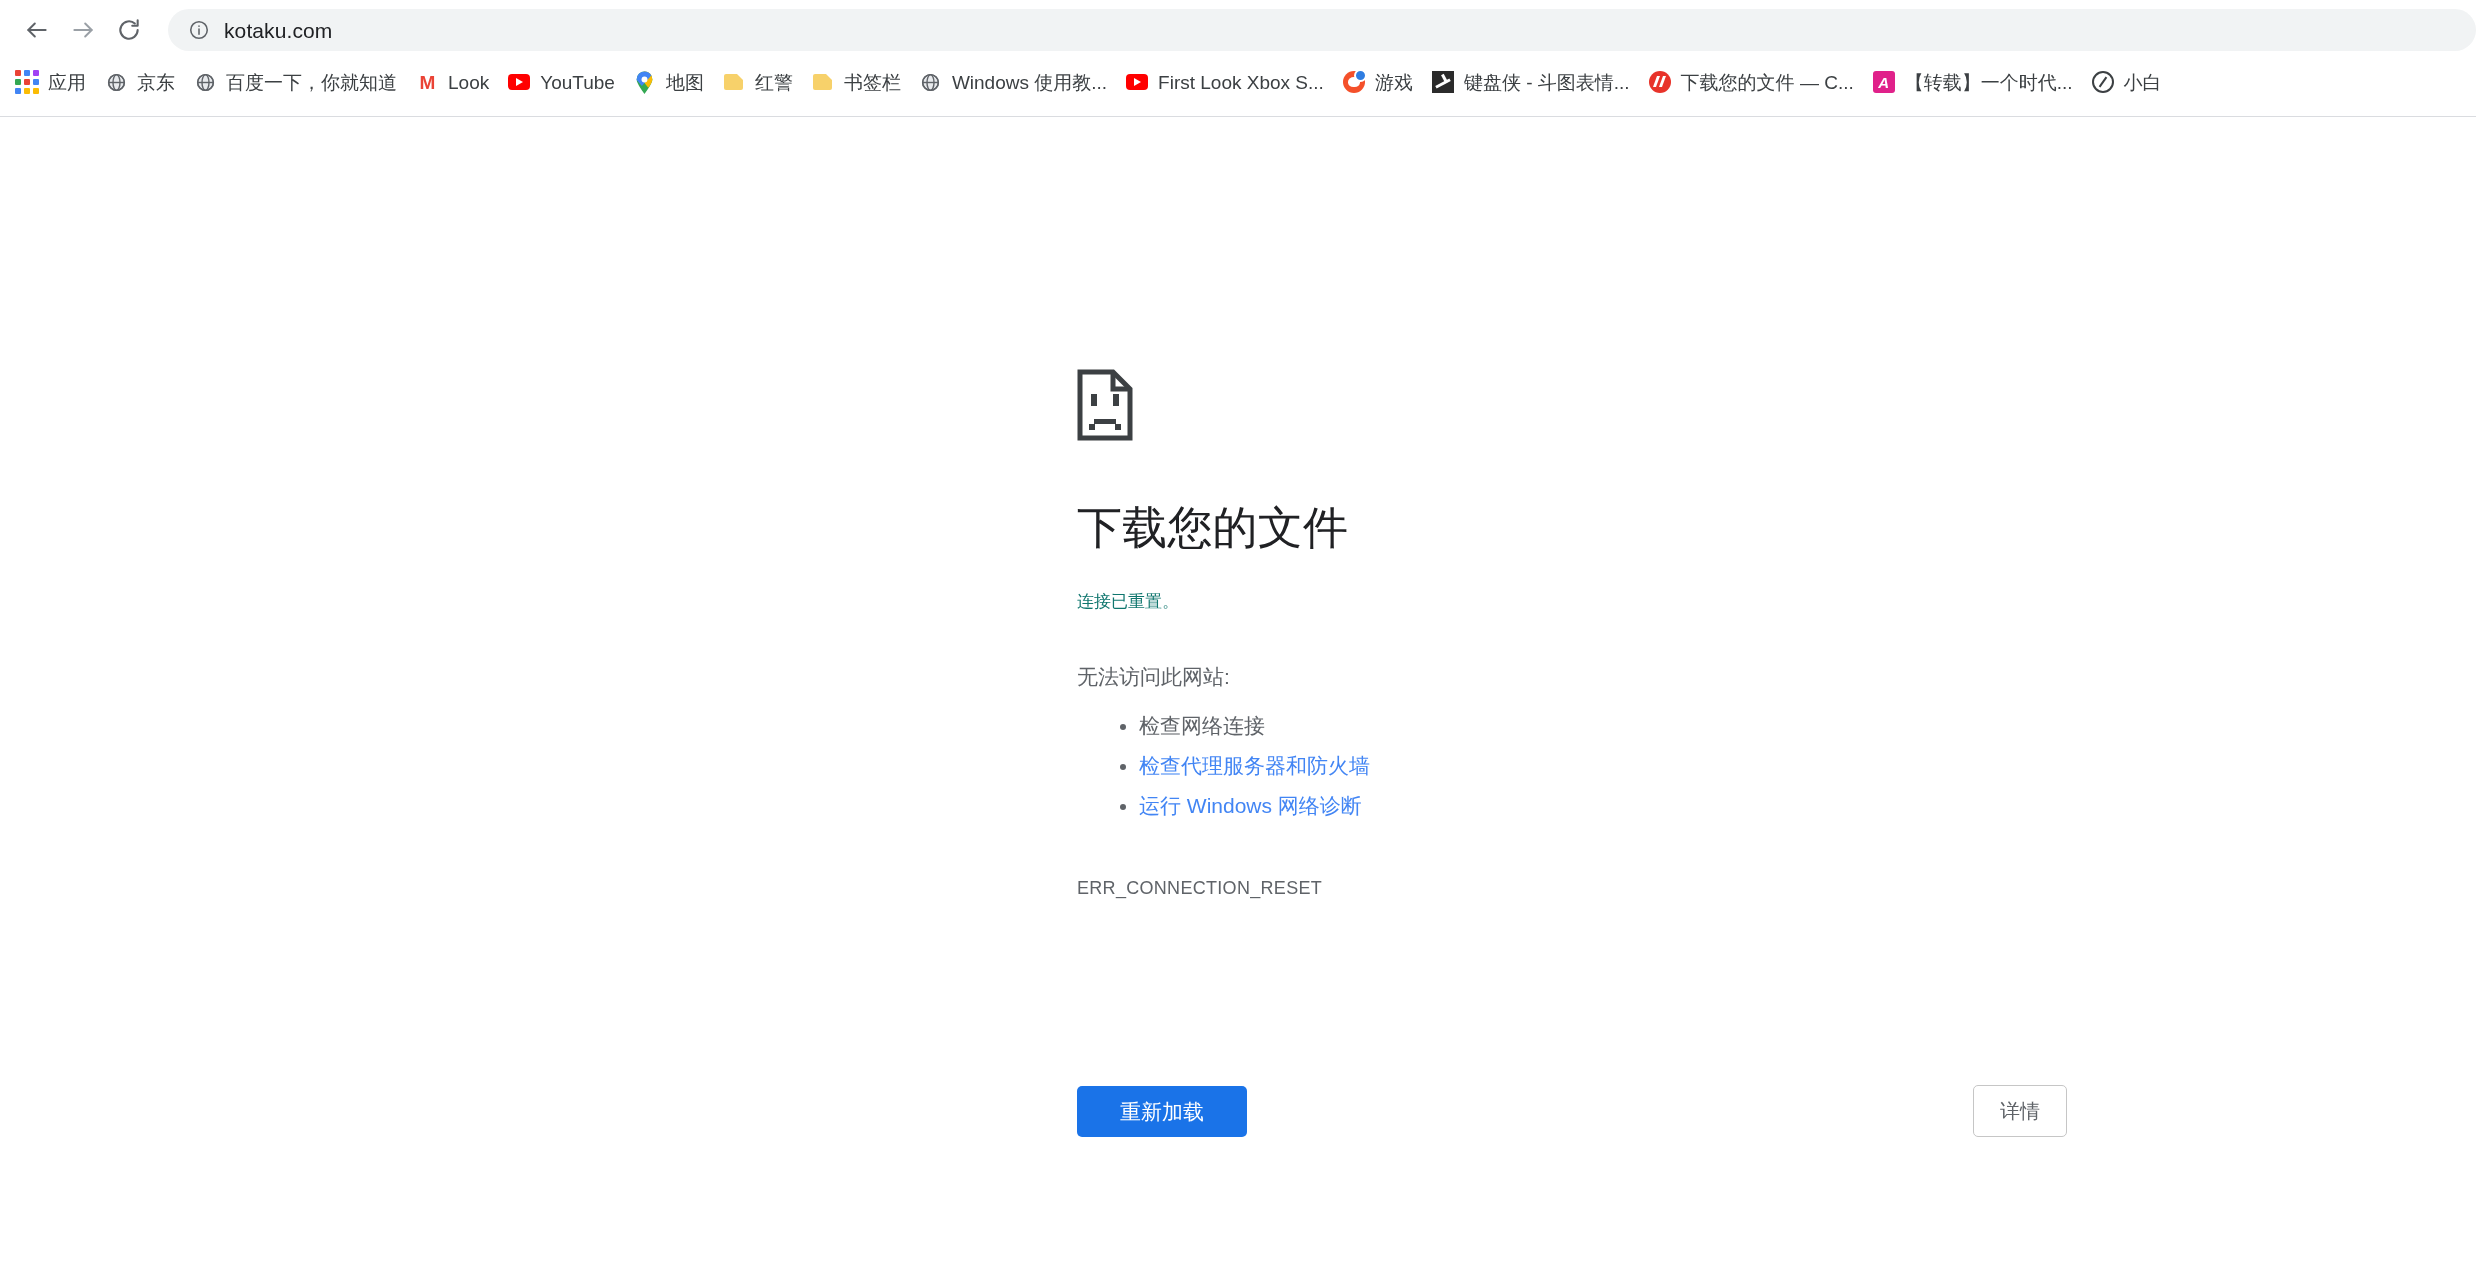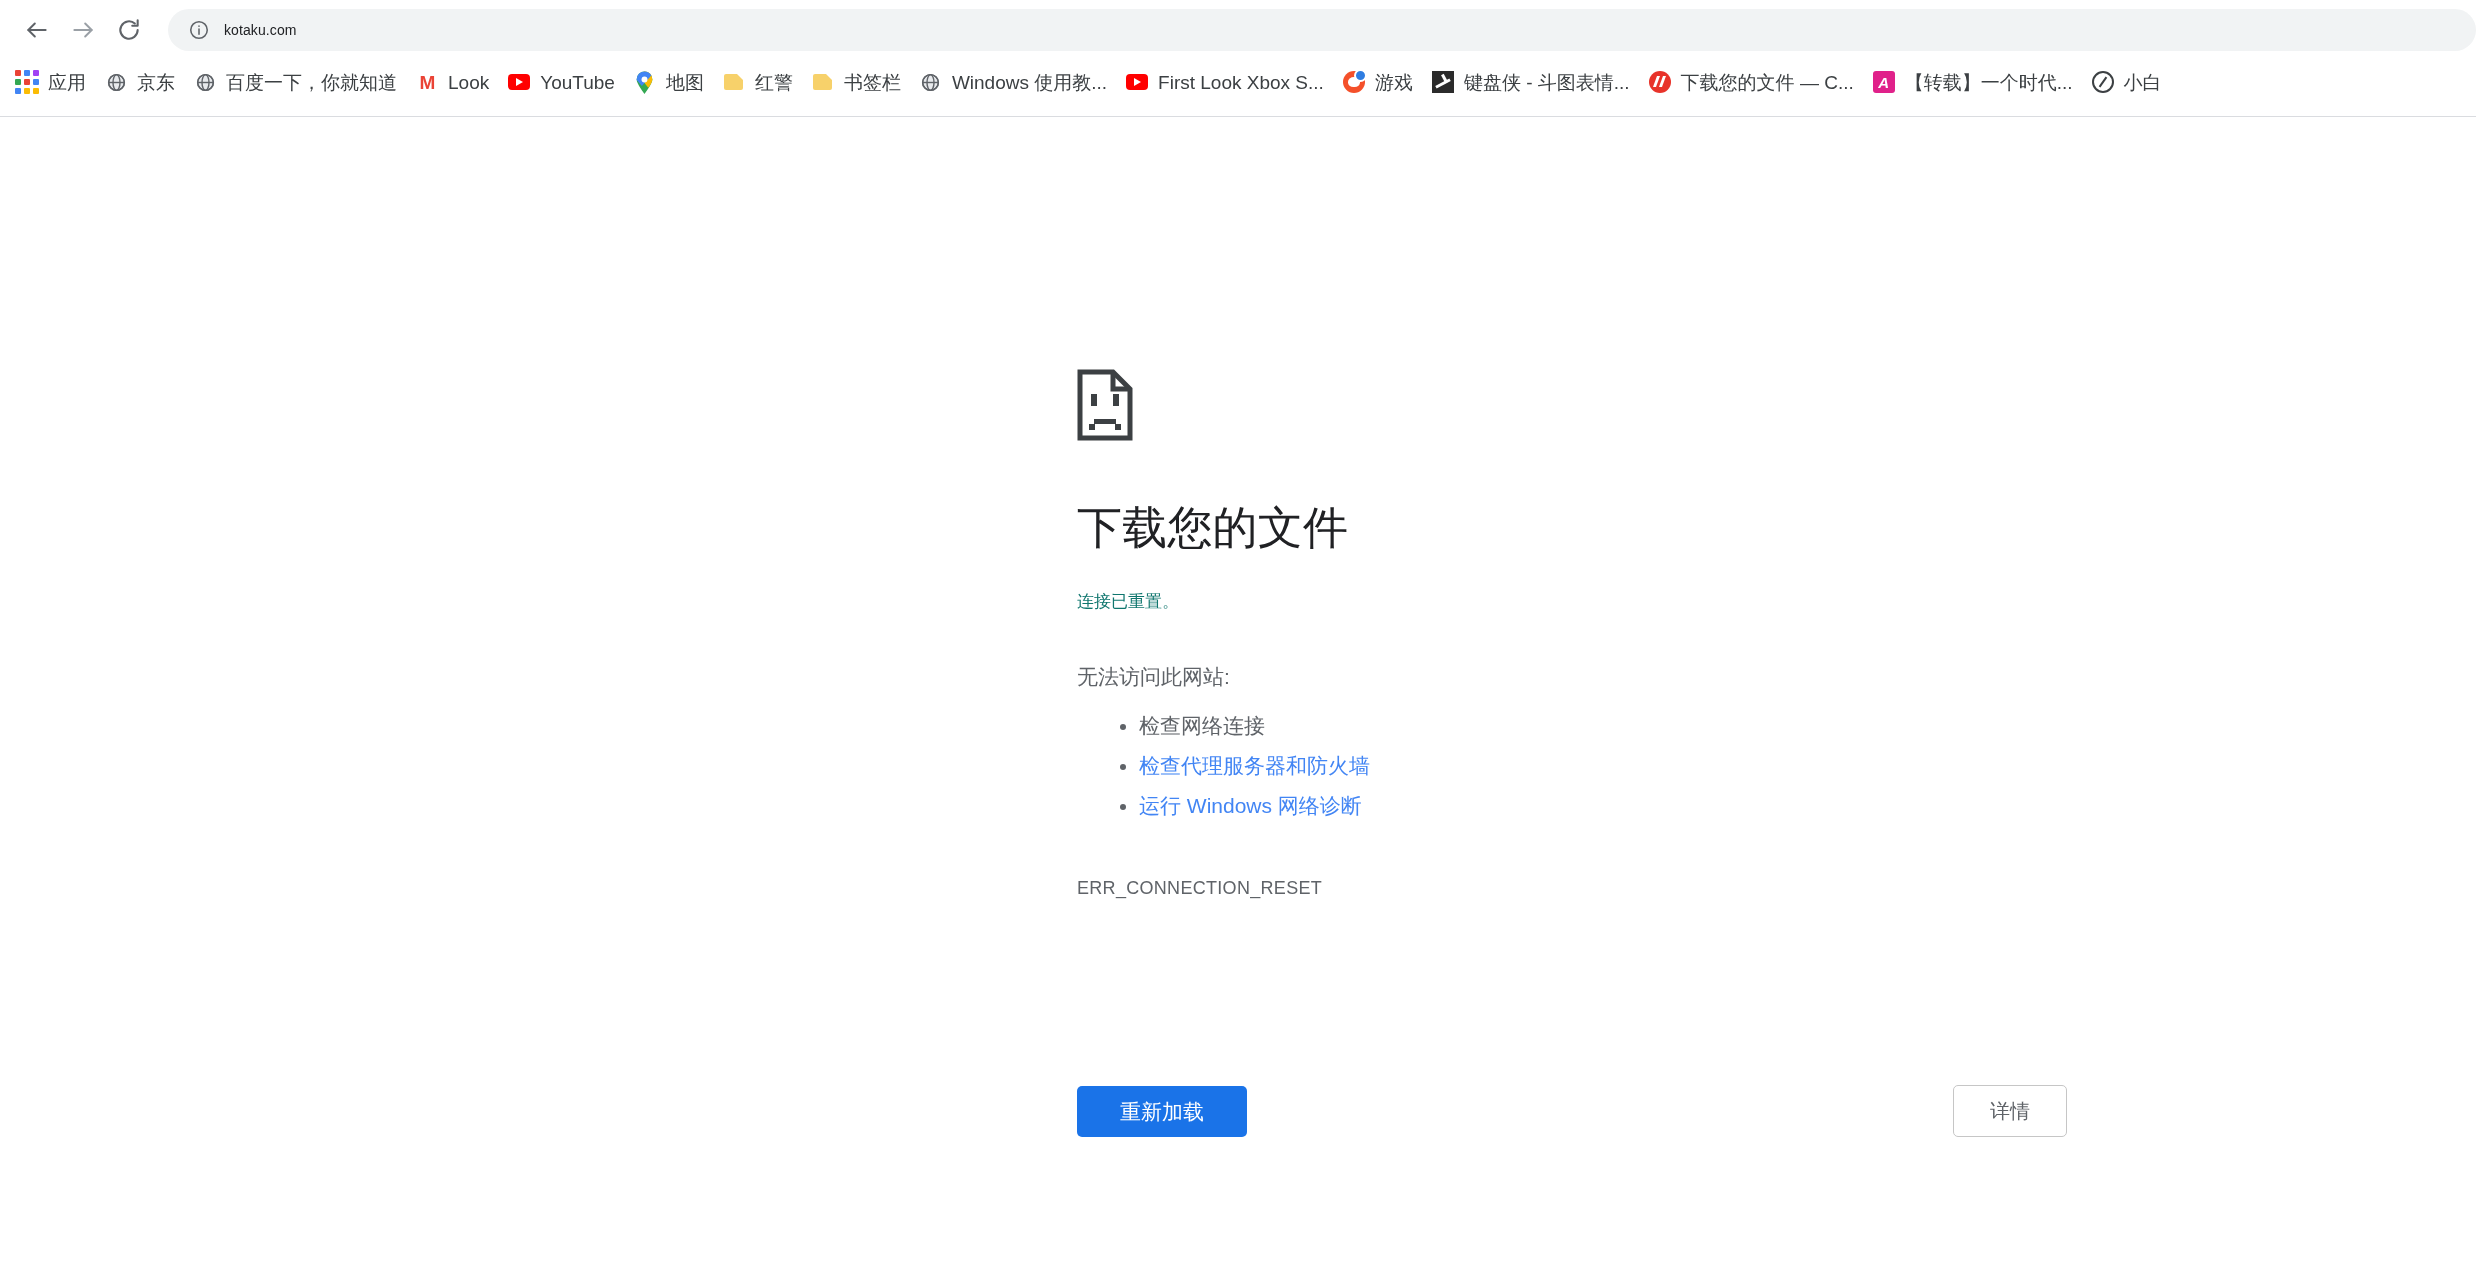--- a/index.html
+++ b/index.html
@@ -50,21 +50,21 @@
   .omnibox-info {
     width: 26px;
     height: 26px;
     flex: 0 0 auto;
     display: flex;
     align-items: center;
     justify-content: center;
     margin-right: 12px;
   }
   .omnibox-url {
-    font-size: 14px;
+    font-size: 21px;
     color: #202124;
     letter-spacing: 0.1px;
     line-height: 1;
     white-space: nowrap;
   }
 
   
   .bookmarks-bar {
     height: 57px;
     background: #ffffff;
@@ -305,21 +305,21 @@
     padding: 15px 43px;
     line-height: 1;
     font-family: inherit;
   }
   .btn-details {
     background: #ffffff;
     color: #5f6368;
     font-size: 20px;
     border: 1px solid #c6c6c6;
     border-radius: 5px;
-    padding: 15px 36px;
+    padding: 15px 26px;
     line-height: 1;
     font-family: inherit;
   }
 </style>
 </head>
 <body>
 
 <div class="browser-toolbar">
 
   <div class="nav-btn">

